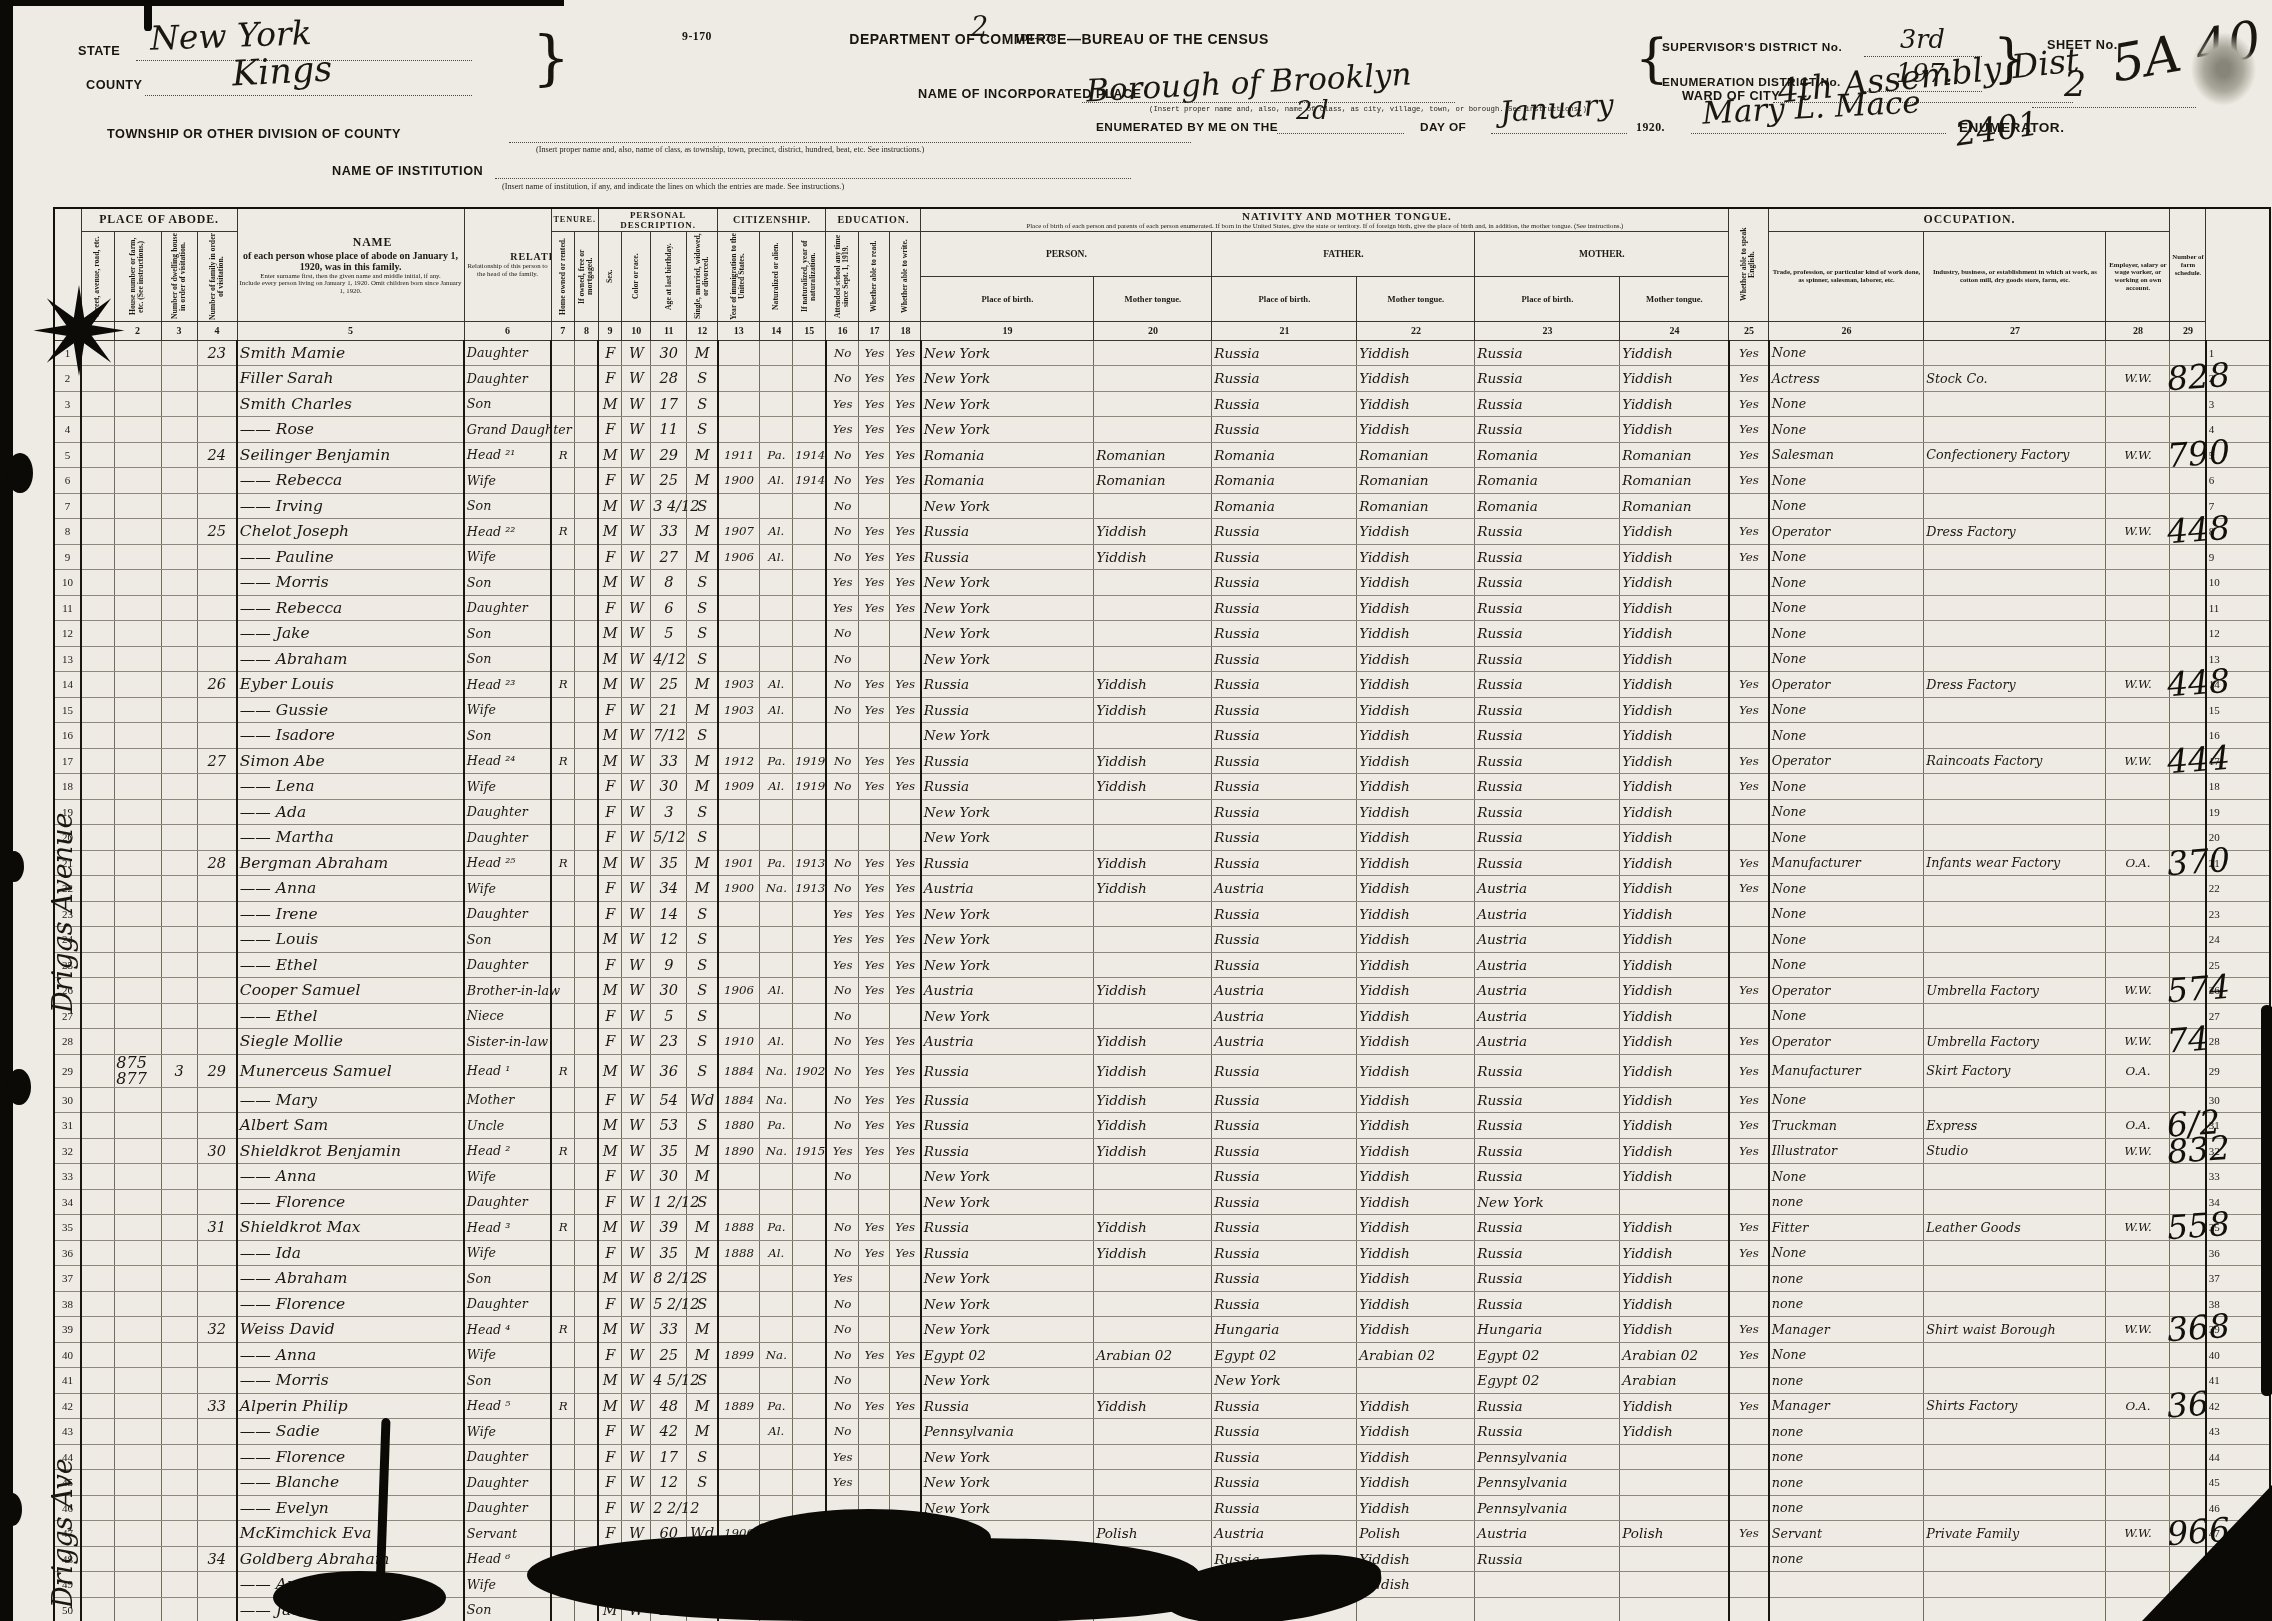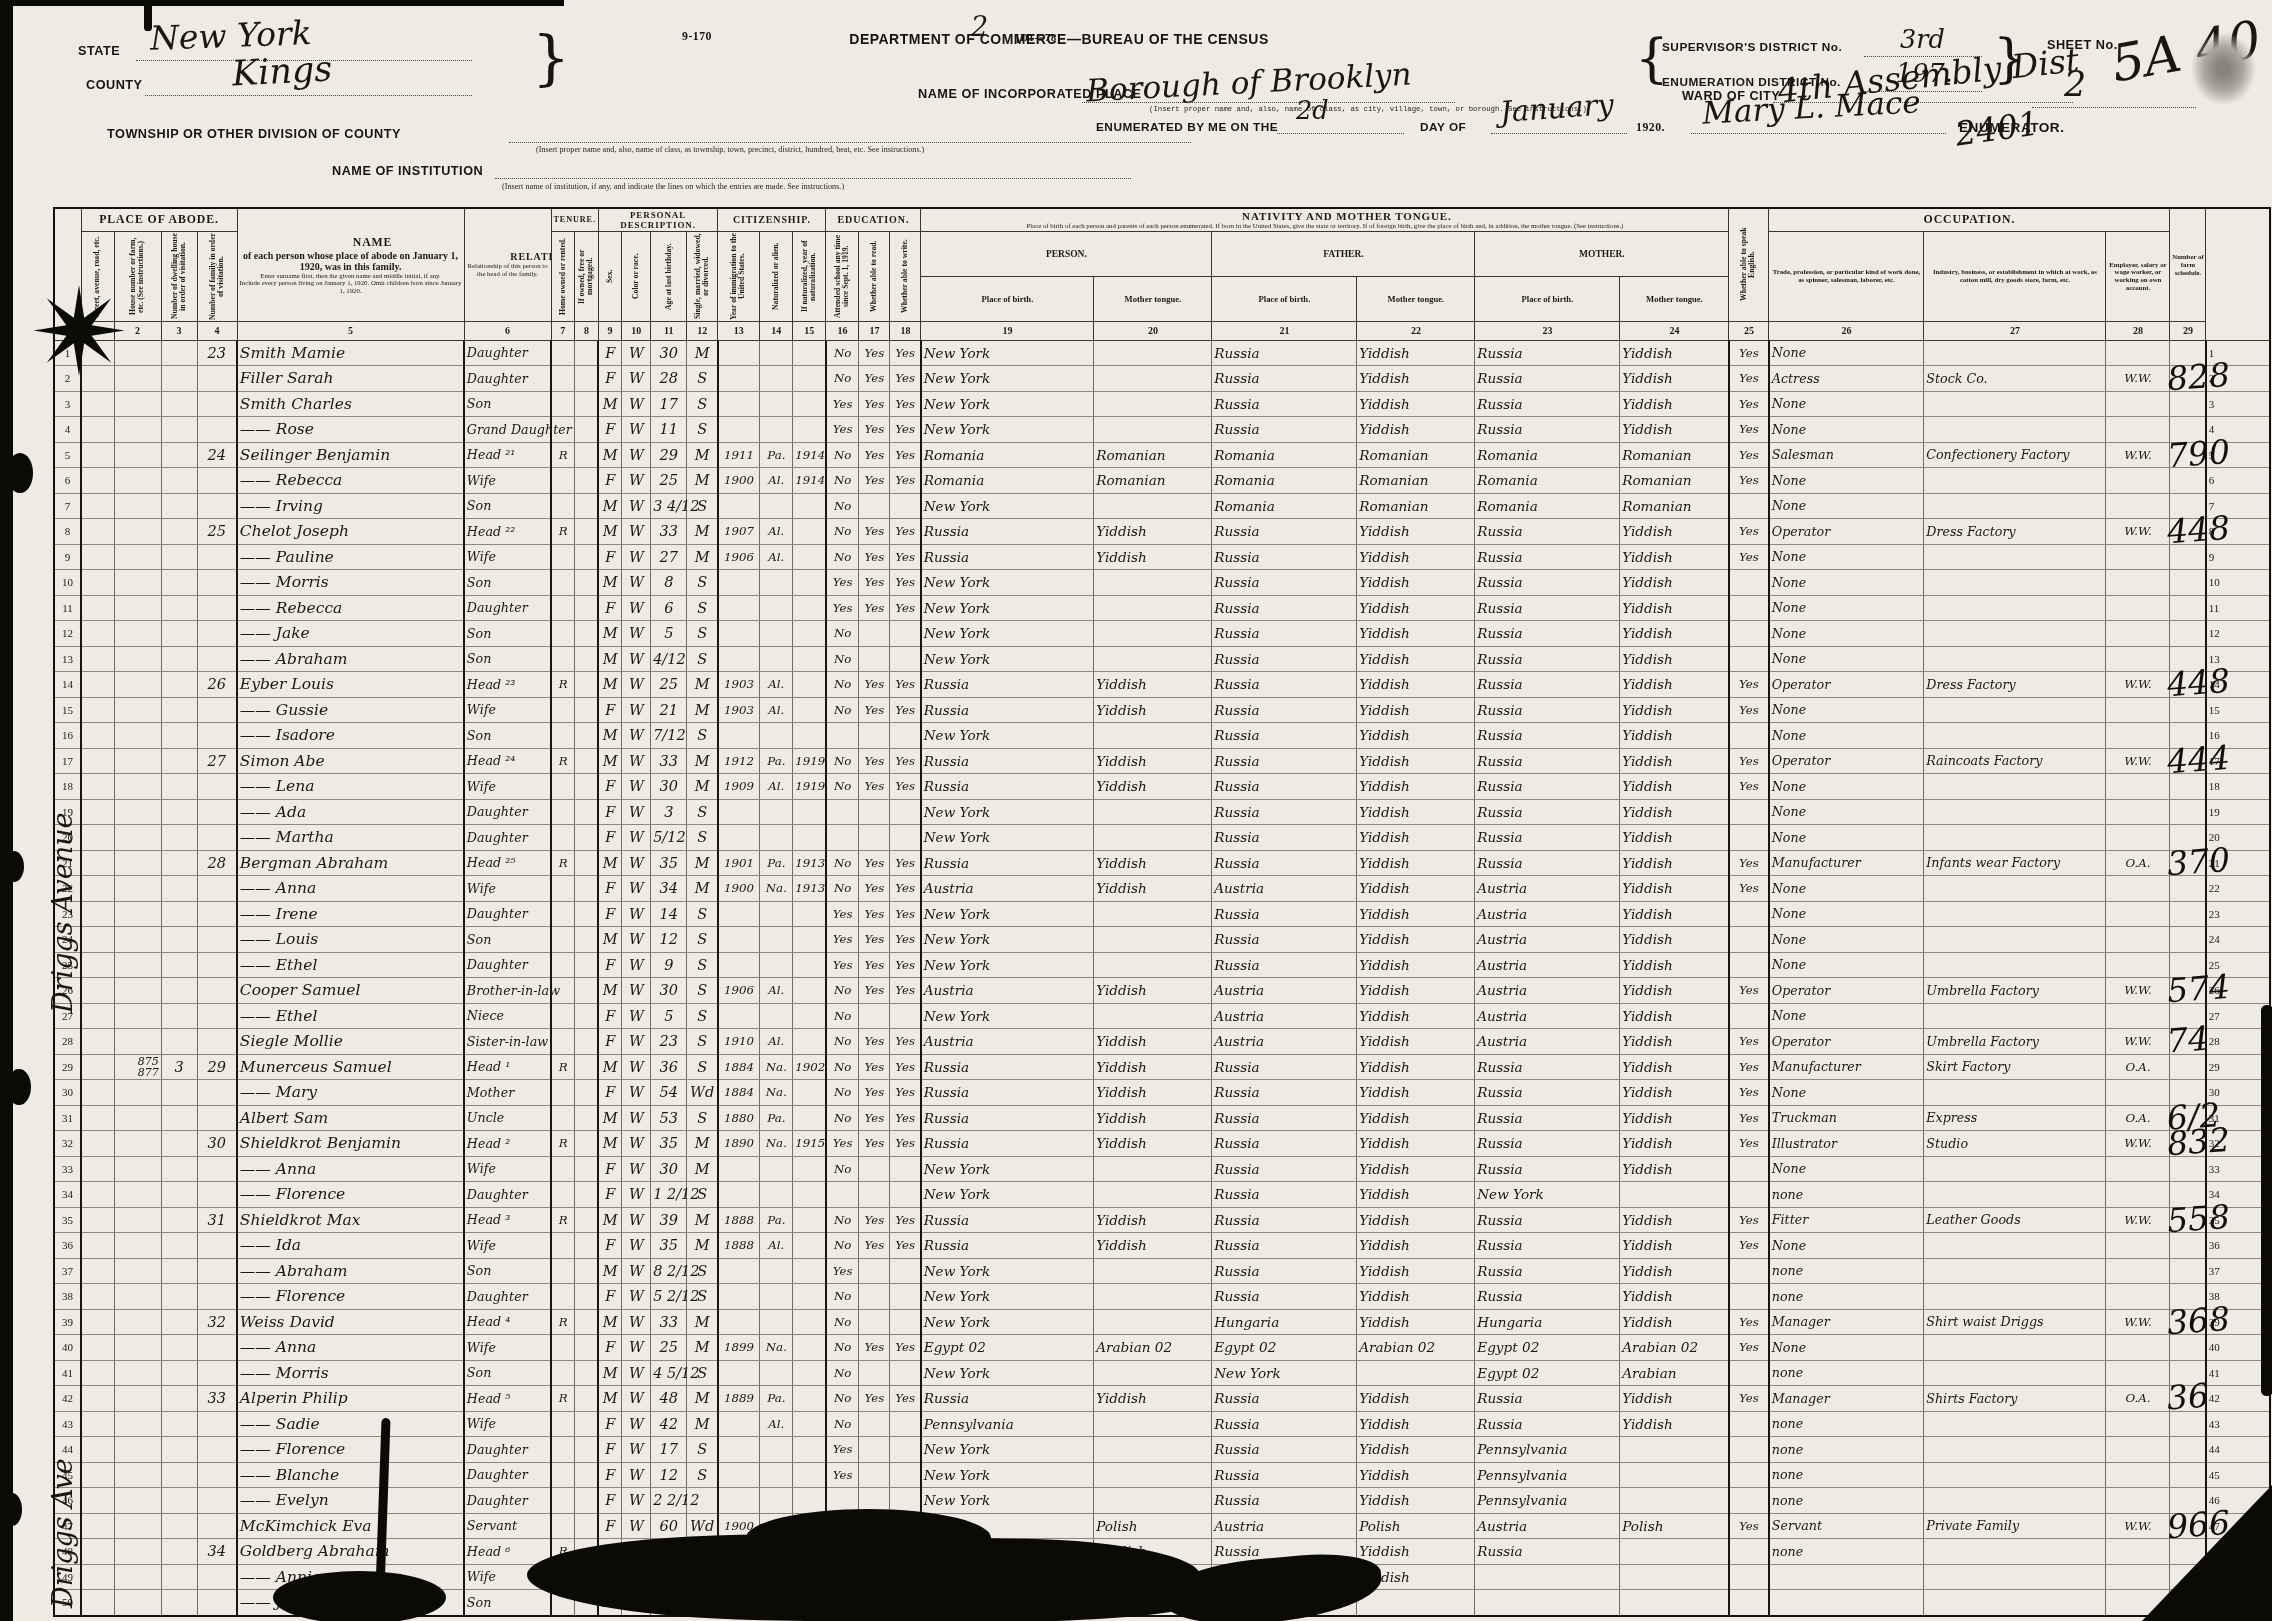--- a/index.html
+++ b/index.html
@@ -27,21 +27,21 @@
   #census-table td { border-right:0.9px solid #736d5e; border-bottom:0.9px solid #8f887a; height:24.5px;
                      padding:0 1.8px; overflow:visible; vertical-align:middle; }
   tbody td.ln  { font-size:11px; text-align:center; color:#23201a; font-family:"Liberation Serif", serif; }
   tbody td.hw  { font-family:"DejaVu Serif", serif; font-style:italic; font-size:14.5px; color:#1c1810; white-space:nowrap; }
   tbody td.name { text-align:left; padding-left:9px; font-size:15.5px; }
   tbody td.rel { font-size:12.7px; }
   tbody td.ctr { text-align:center; }
   tbody td.sm  { font-size:11.8px; }
   tbody td.pob { font-size:13.6px; }
   tbody td.occ { font-size:12.7px; }
-  tbody td.house { white-space:normal; font-size:11px; line-height:1; text-align:right;margin-left:20px; }
+  tbody td.house { white-space:normal; font-size:16px; line-height:1; text-align:left;margin-left:20px; }
   tbody td.lnr { position:relative; font-size:11px; text-align:left; padding-left:5.5px; }
   .margin-num { position:absolute; left:-40px; top:-9px; font-family:"DejaVu Serif", serif; font-style:italic;
                 font-size:33px; color:#12100b; transform:rotate(-4deg); }
   
   tbody td:nth-child(2), tbody td:nth-child(6), tbody td:nth-child(7), tbody td:nth-child(8),
   tbody td:nth-child(10), tbody td:nth-child(14), tbody td:nth-child(17), tbody td:nth-child(20),
   tbody td:nth-child(26), tbody td:nth-child(27), tbody td:nth-child(31) { border-left:2.7px solid #191610; }
   
   .ink { position:absolute; background:#0b0a07; }
   .street-label { position:absolute; font-family:"DejaVu Serif", serif; font-style:italic; font-size:27px;
@@ -1546,21 +1546,21 @@
           <td class="hw ctr sm"></td>
           <td class="hw ctr sm"></td>
           <td class="hw pob">New York</td>
           <td class="hw pob"></td>
           <td class="hw pob">Hungaria</td>
           <td class="hw pob">Yiddish</td>
           <td class="hw pob">Hungaria</td>
           <td class="hw pob">Yiddish</td>
           <td class="hw ctr sm">Yes</td>
           <td class="hw occ">Manager</td>
-          <td class="hw occ">Shirt waist Driggs</td>
+          <td class="hw occ">Shirt waist Borough</td>
           <td class="hw ctr sm">W.W.</td>
           <td class="hw ctr sm"></td>
           <td class="ln lnr">39<span class="margin-num">368</span></td>
         </tr>
         <tr>
           <td class="ln">40</td>
           <td class="hw ctr"></td>
           <td class="hw house"></td>
           <td class="hw ctr"></td>
           <td class="hw ctr"></td>

